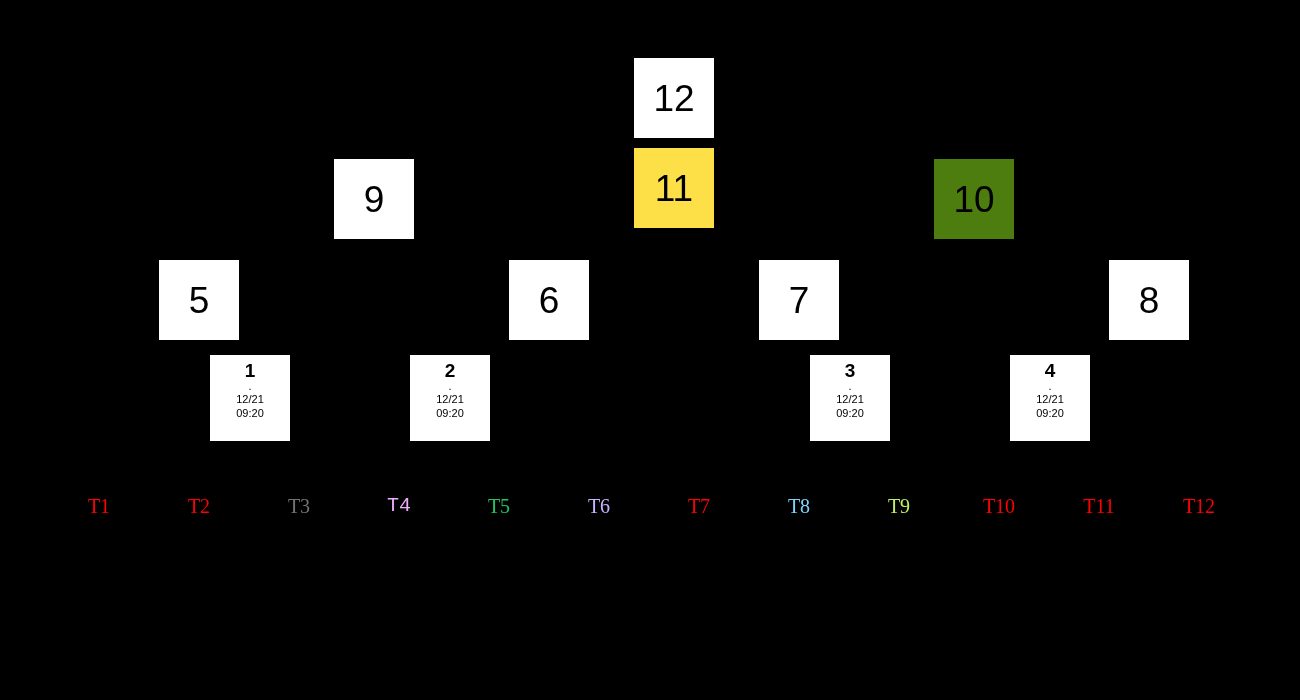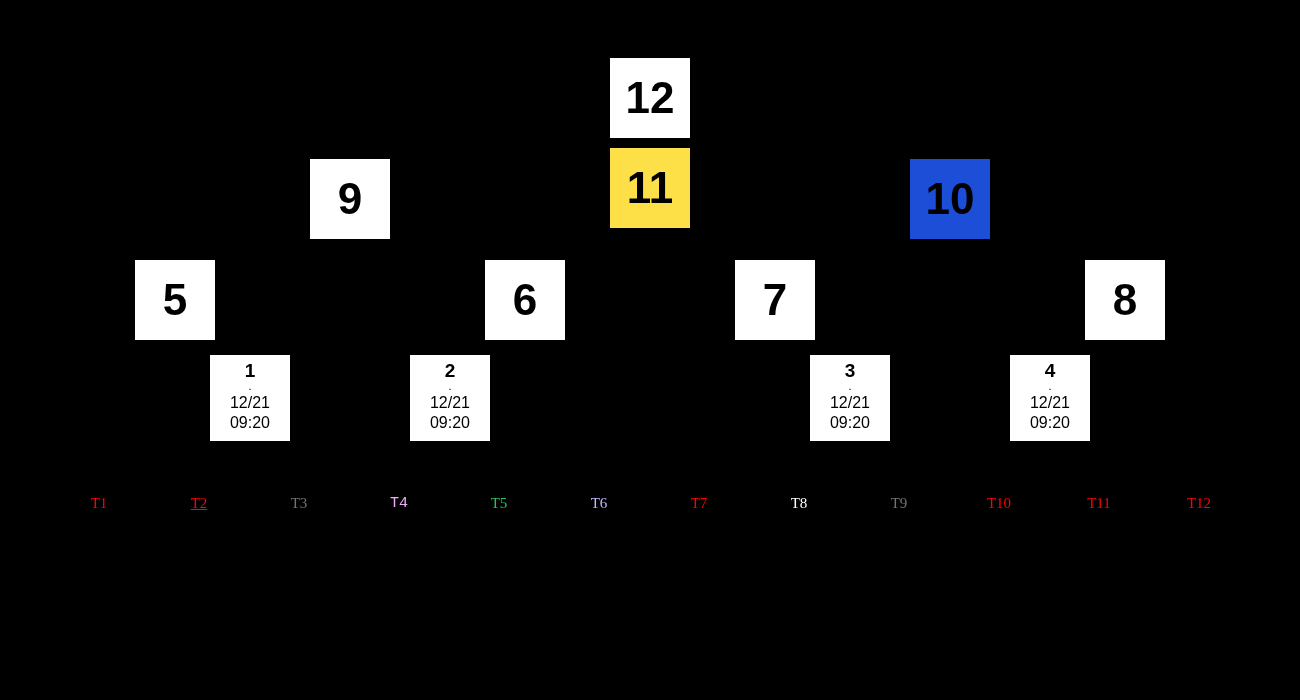--- a/index.html
+++ b/index.html
@@ -24,24 +24,25 @@
     box-sizing: border-box;
     display: flex;
     align-items: center;
     justify-content: center;
   }
 
   
   .node.aggregate {
     width: 80px;
     height: 80px;
-    font-size: 44px;
+    font-size: 37px;
     line-height: 1;
     font-family: "Liberation Sans", sans-serif;
-    font-weight: 700;
+    font-weight: 400;
+    margin-left: 24px;
   }
   .node.aggregate .num {
     display: block;
     text-align: center;
   }
 
   
   .node.leaf {
     width: 80px;
     height: 86px;
@@ -57,54 +58,54 @@
     text-align: center;
   }
   .node.leaf .leaf-dot {
     font-size: 11px;
     line-height: 1;
     height: 12px;
     text-align: center;
   }
   .node.leaf .leaf-date,
   .node.leaf .leaf-time {
-    font-size: 16px;
+    font-size: 11px;
     line-height: 1.25;
     text-align: center;
   }
 
   
   .tick {
     position: absolute;
     top: 496px;
     width: 60px;
     margin-left: -30px;
     text-align: center;
     color: #ff0000;
     font-family: "Liberation Serif", serif;
-    font-size: 15px;
+    font-size: 20px;
     line-height: 1;
     white-space: nowrap;
   }
 </style>
 </head>
 <body>
 
 <div id="canvas" style="width: 1300px; height: 700px; background: rgb(0, 0, 0);">
   <div id="aggregate-layer">
       <div class="node aggregate" style="left: 610px; top: 58px; width: 80px; height: 80px; background: rgb(255, 255, 255); color: rgb(0, 0, 0);">
         <span class="num">12</span>
       </div>
       <div class="node aggregate" style="left: 610px; top: 148px; width: 80px; height: 80px; background: #fde047; color: rgb(0, 0, 0);">
         <span class="num">11</span>
       </div>
       <div class="node aggregate" style="left: 310px; top: 159px; width: 80px; height: 80px; background: rgb(255, 255, 255); color: rgb(0, 0, 0);">
         <span class="num">9</span>
       </div>
-      <div class="node aggregate" style="left: 910px; top: 159px; width: 80px; height: 80px; background: #1d4ed8; color: rgb(0, 0, 0);">
+      <div class="node aggregate" style="left: 910px; top: 159px; width: 80px; height: 80px; background: #4d7c0f; color: rgb(0, 0, 0);">
         <span class="num">10</span>
       </div>
       <div class="node aggregate" style="left: 135px; top: 260px; width: 80px; height: 80px; background: rgb(255, 255, 255); color: rgb(0, 0, 0);">
         <span class="num">5</span>
       </div>
       <div class="node aggregate" style="left: 485px; top: 260px; width: 80px; height: 80px; background: rgb(255, 255, 255); color: rgb(0, 0, 0);">
         <span class="num">6</span>
       </div>
       <div class="node aggregate" style="left: 735px; top: 260px; width: 80px; height: 80px; background: rgb(255, 255, 255); color: rgb(0, 0, 0);">
         <span class="num">7</span>
@@ -134,25 +135,25 @@
       </div>
       <div class="node leaf" style="left: 1010px; top: 355px; width: 80px; height: 86px; background: rgb(255, 255, 255); color: rgb(0, 0, 0);">
         <div class="leaf-num">4</div>
         <div class="leaf-dot">.</div>
         <div class="leaf-date">12/21</div>
         <div class="leaf-time">09:20</div>
       </div>
     </div>
   <div id="timeline-layer">
       <div class="tick" style="left: 99px; color: rgb(255, 0, 0);">T1</div>
-      <div class="tick" style="left: 199px; color: rgb(255, 0, 0); text-decoration: underline;">T2</div>
+      <div class="tick" style="left: 199px; color: rgb(255, 0, 0);">T2</div>
       <div class="tick" style="left: 299px; color: #737373;">T3</div>
       <div class="tick" style="left: 399px; color: #f0abfc; font-family: Liberation Mono, monospace;">T4</div>
       <div class="tick" style="left: 499px; color: #22c55e;">T5</div>
       <div class="tick" style="left: 599px; color: #c4b5fd;">T6</div>
       <div class="tick" style="left: 699px; color: rgb(255, 0, 0);">T7</div>
-      <div class="tick" style="left: 799px; color: #ffffff;">T8</div>
-      <div class="tick" style="left: 899px; color: #737373;">T9</div>
+      <div class="tick" style="left: 799px; color: #7dd3fc;">T8</div>
+      <div class="tick" style="left: 899px; color: #bef264;">T9</div>
       <div class="tick" style="left: 999px; color: rgb(255, 0, 0);">T10</div>
       <div class="tick" style="left: 1099px; color: rgb(255, 0, 0);">T11</div>
       <div class="tick" style="left: 1199px; color: rgb(255, 0, 0);">T12</div>
     </div>
 </div>
 
 </body></html>

